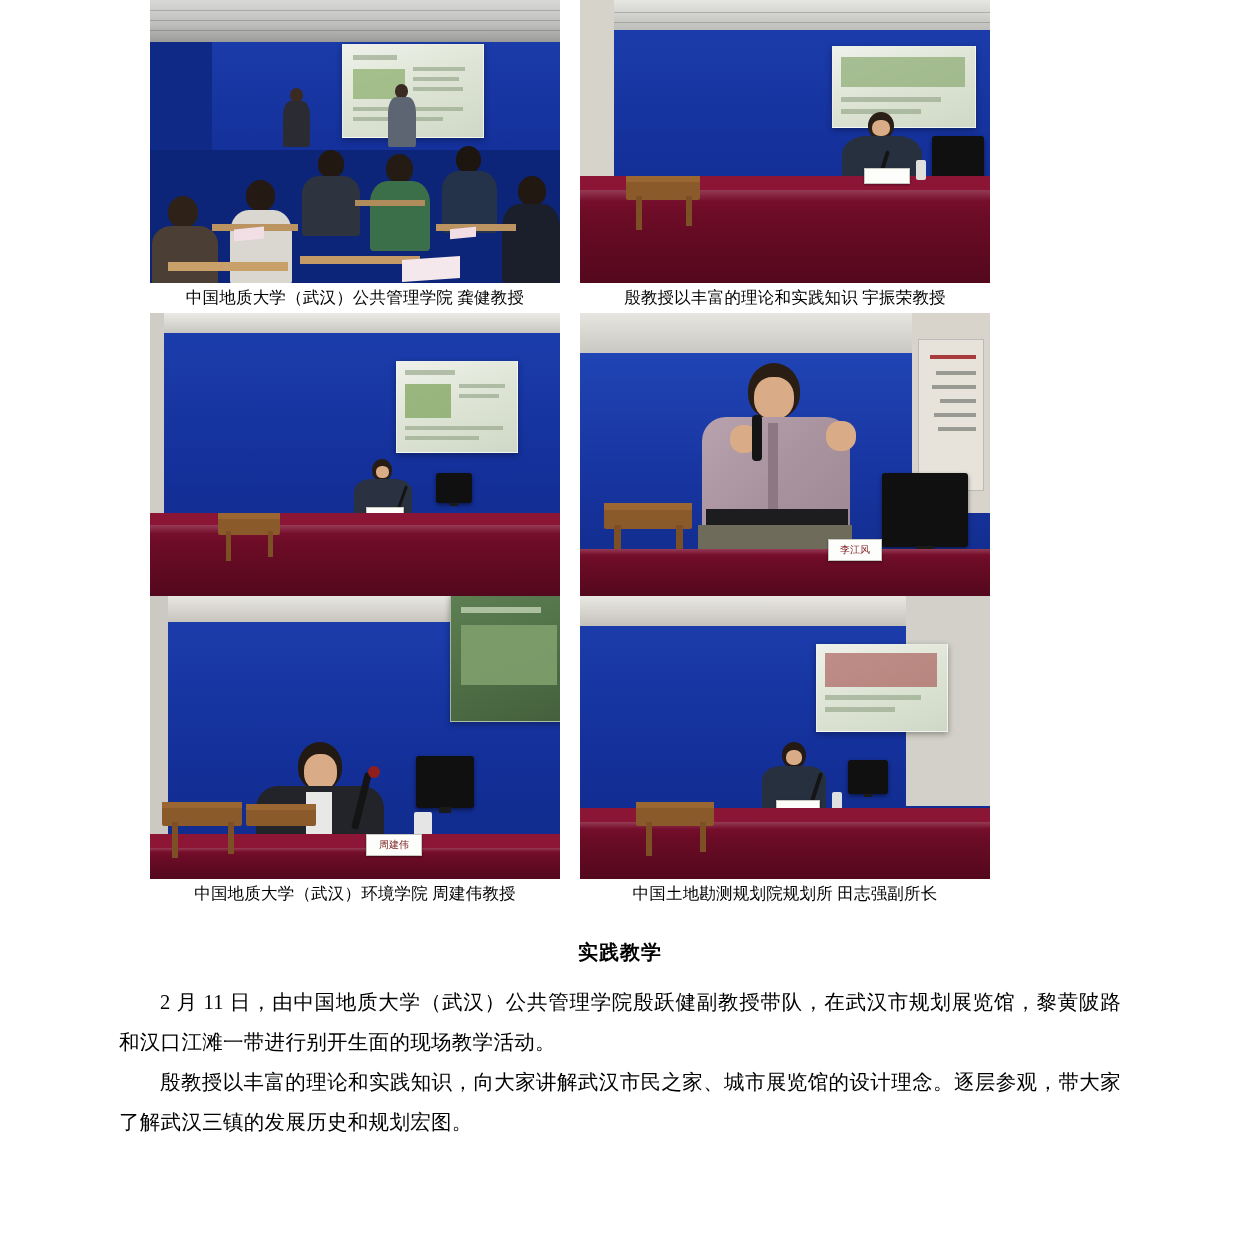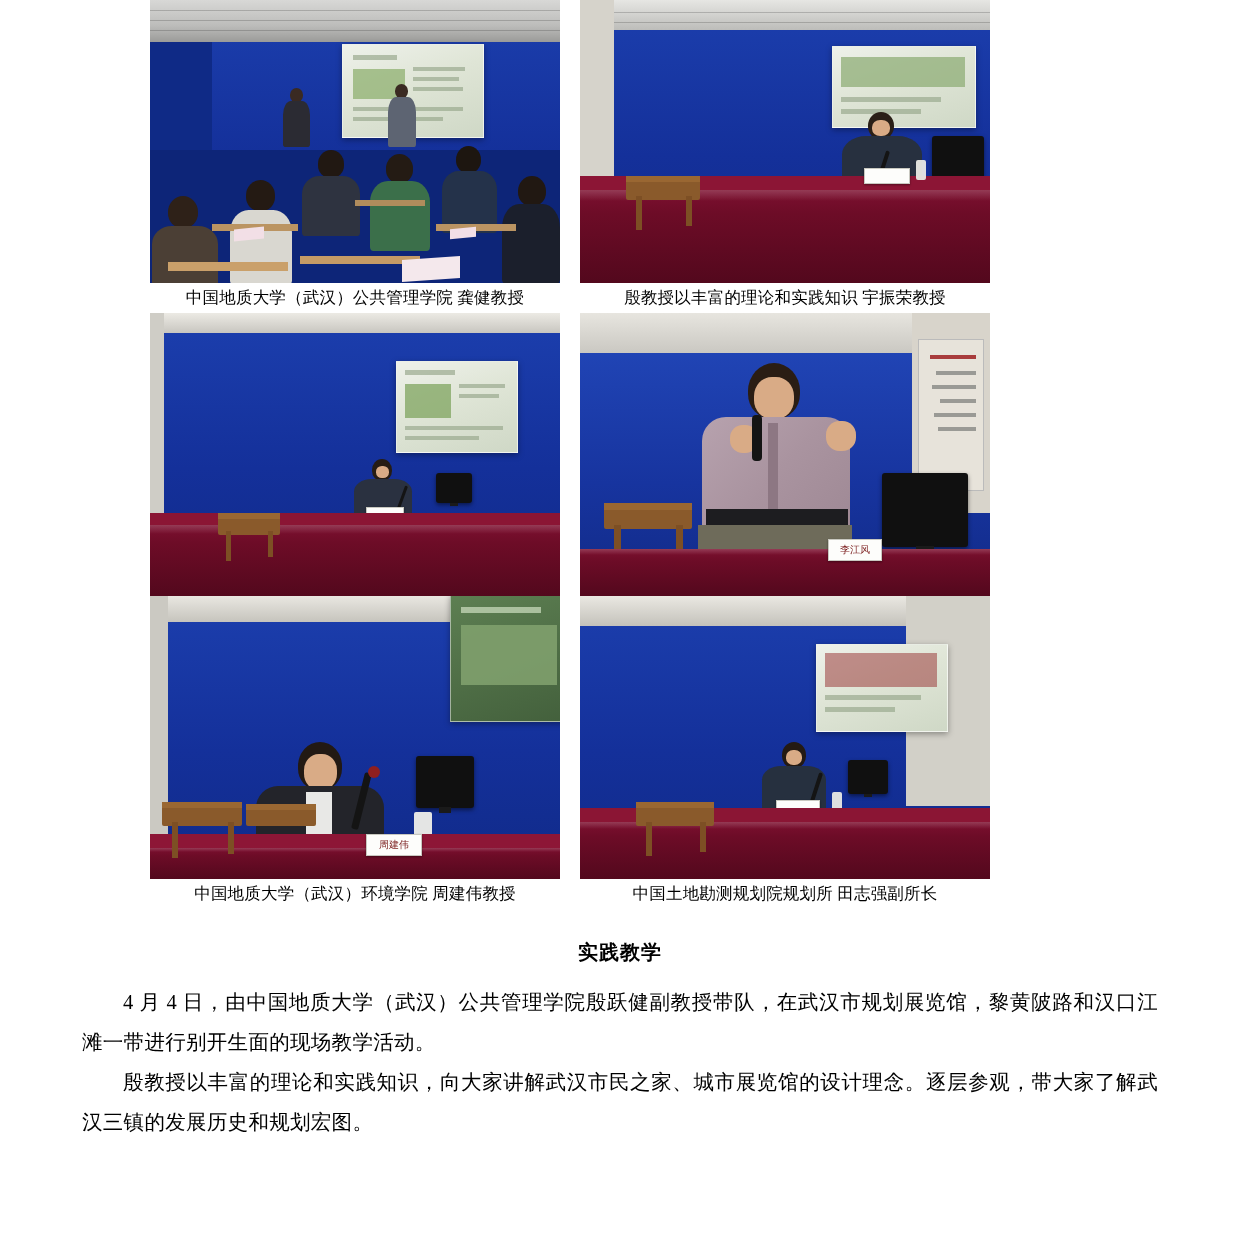--- a/index.html
+++ b/index.html
@@ -13,21 +13,21 @@
     font-family: "Liberation Serif", "DejaVu Serif", serif;
     color: #000000;
     position: relative;
     overflow: hidden;
   }
   .page {
     width: 1240px;
     height: 1254px;
     position: relative;
     box-sizing: border-box;
-    padding: 0 78px;
+    padding: 0 115px;
   }
   .photo-grid {
     width: 940px;
     margin: 0 auto;
     padding-top: 0;
   }
   .photo-row {
     display: flex;
     justify-content: flex-start;
     gap: 20px;
@@ -365,17 +365,17 @@
           <div style="position:absolute;left:120px;top:226px;width:6px;height:30px;background:#7d4f24;"></div>
         </div>
         <div class="caption">中国土地勘测规划院规划所  田志强副所长</div>
       </div>
     </div>
   </div>
 
   <h2 class="section-title">实践教学</h2>
 
   <div class="body-text">
-    <p class="para">4 月 4 日，由中国地质大学（武汉）公共管理学院殷跃健副教授带队，在武汉市规划展览馆，黎黄陂路和汉口江滩一带进行别开生面的现场教学活动。</p>
+    <p class="para">2 月 11 日，由中国地质大学（武汉）公共管理学院殷跃健副教授带队，在武汉市规划展览馆，黎黄陂路和汉口江滩一带进行别开生面的现场教学活动。</p>
     <p class="para">殷教授以丰富的理论和实践知识，向大家讲解武汉市民之家、城市展览馆的设计理念。逐层参观，带大家了解武汉三镇的发展历史和规划宏图。</p>
   </div>
 
 </div>
 
 </body></html>

